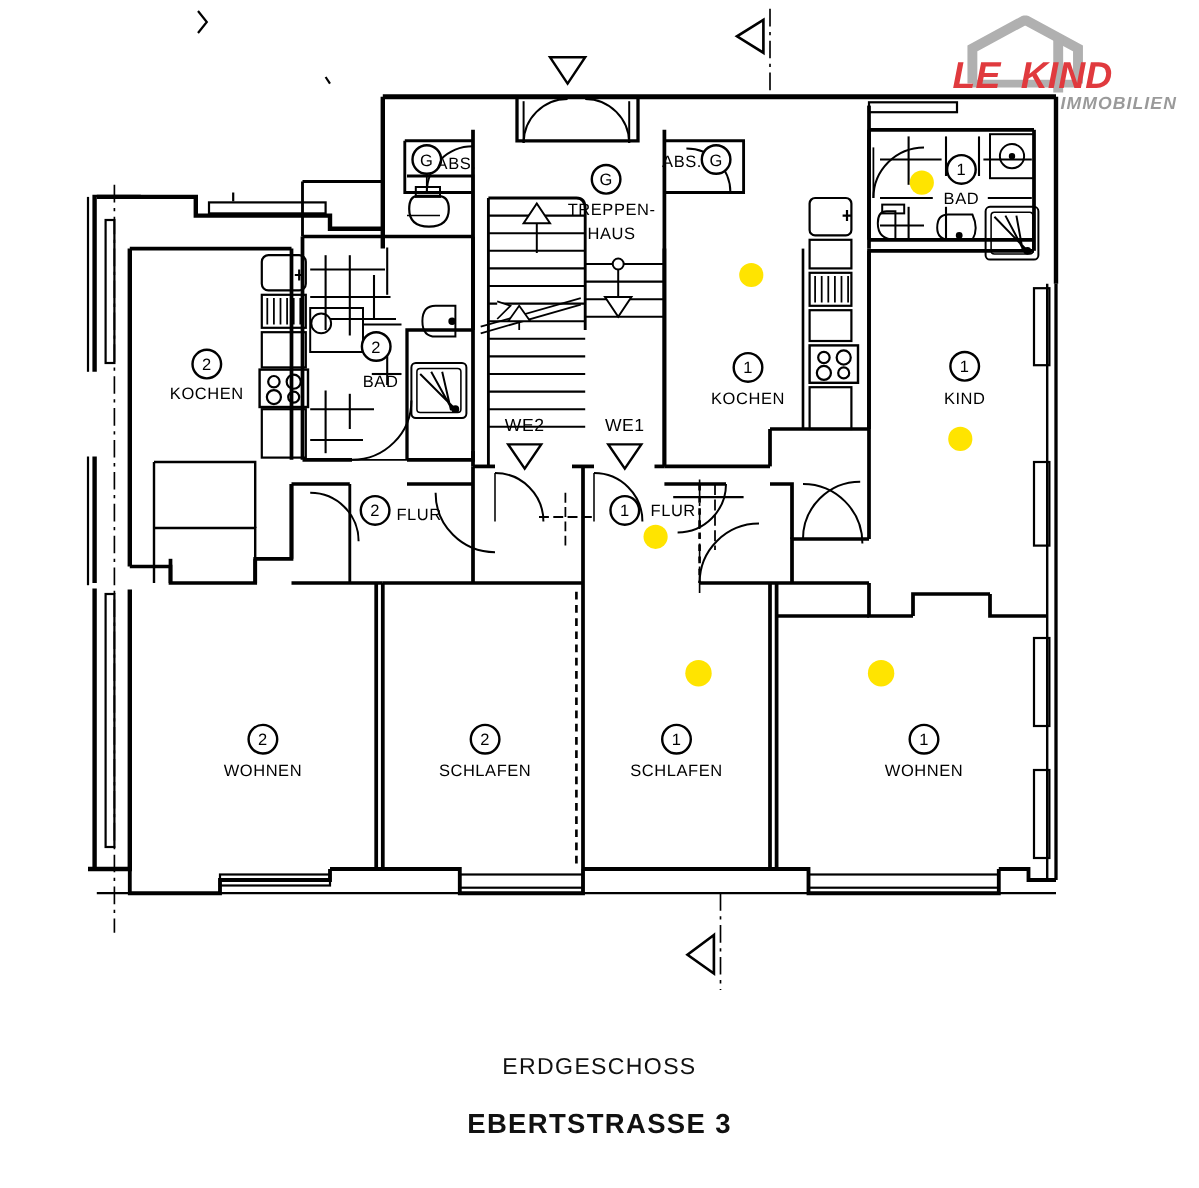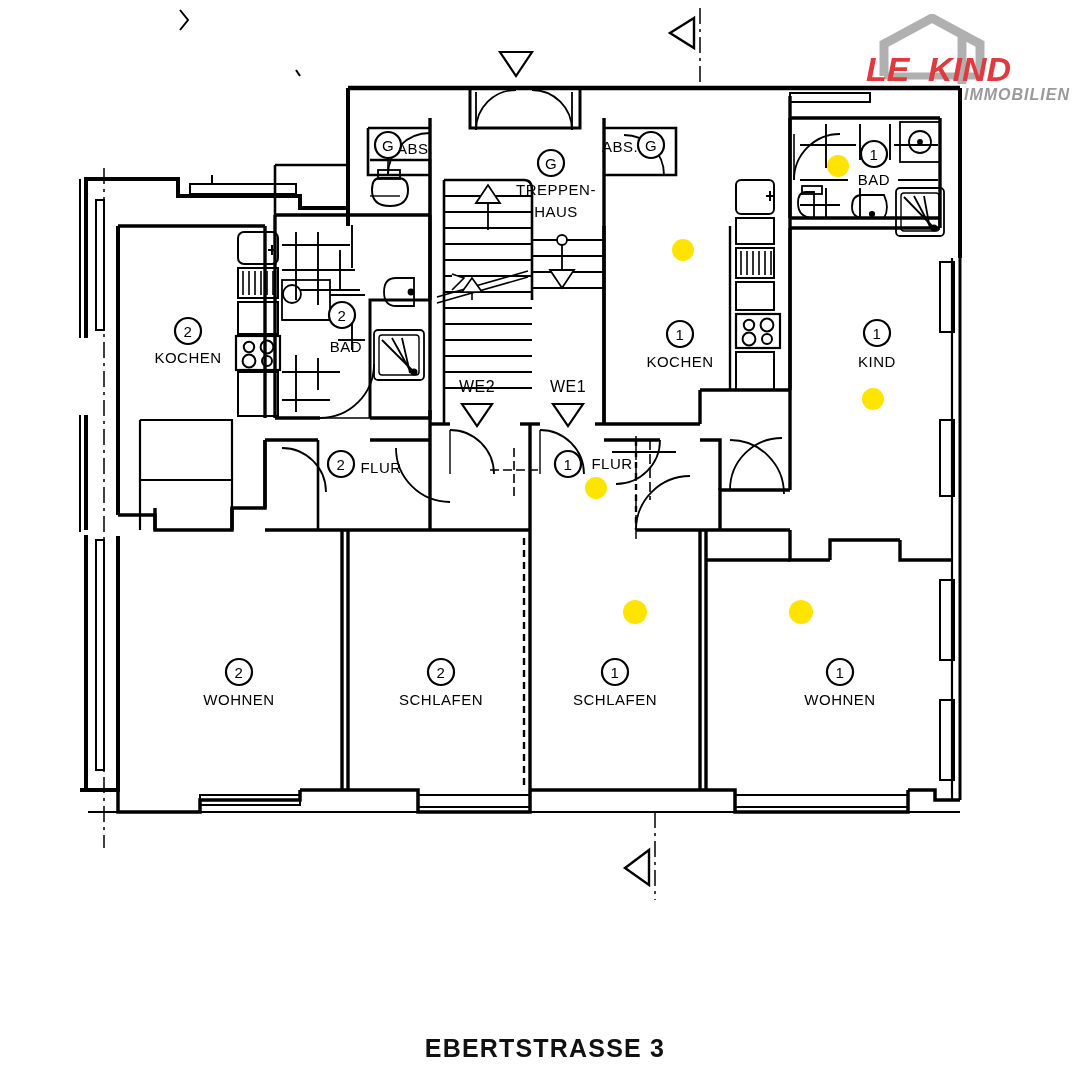--- a/index.html
+++ b/index.html
@@ -1,21 +1,21 @@
 <!DOCTYPE html>
 <html><head>
 <meta charset="utf-8">
 <style>
   html,body{margin:0;padding:0;background:#fff;}
   body{width:1090px;height:1080px;font-family:"Liberation Sans",sans-serif;overflow:hidden;}
   #stage{position:relative;width:1090px;height:1080px;background:#ffffff;}
   svg#plan{position:absolute;left:0;top:0;width:1090px;height:1080px;}
   .cap{position:absolute;width:100%;text-align:center;color:#111;letter-spacing:1.2px;}
   #cap-floor{top:958px;font-size:21px;}
-  #cap-addr{top:1034px;font-size:25px;font-weight:bold;}
+  #cap-addr{top:1008px;font-size:25px;font-weight:bold;}
   #logo{position:absolute;right:8px;top:14px;width:228px;height:96px;}
   .lg-text{position:absolute;font-weight:bold;font-style:italic;}
   #lg-le{left:12px;top:36px;font-size:34px;color:#e03a3e;letter-spacing:0px;}
   #lg-apis{left:74px;top:36px;font-size:34px;color:#e03a3e;}
   #lg-imm{left:82px;top:72px;font-size:16px;color:#9a9a9a;letter-spacing:1px;margin-left:28px;}
 </style>
 </head>
 <body>
 
 <div id="stage">
@@ -483,15 +483,16 @@
     <svg width="228" height="96" viewBox="0 0 228 96">
       <path d="M30 62 L30 30 L78 4 L126 30 L126 62" fill="none" stroke="#b0b0b0" stroke-width="9"></path>
       <path d="M108 18 L108 70" fill="none" stroke="#b0b0b0" stroke-width="9"></path>
       <path d="M30 62 L126 62" fill="none" stroke="#b0b0b0" stroke-width="7"></path>
     </svg>
     <div class="lg-text" id="lg-le">LE</div>
     <div class="lg-text" id="lg-apis">KIND</div>
     <div class="lg-text" id="lg-imm">IMMOBILIEN</div>
   </div>
 
+  <div class="cap" id="cap-floor">ERDGESCHOSS</div>
   <div class="cap" id="cap-addr">EBERTSTRASSE 3</div>
 
 </div>
 
 </body></html>

